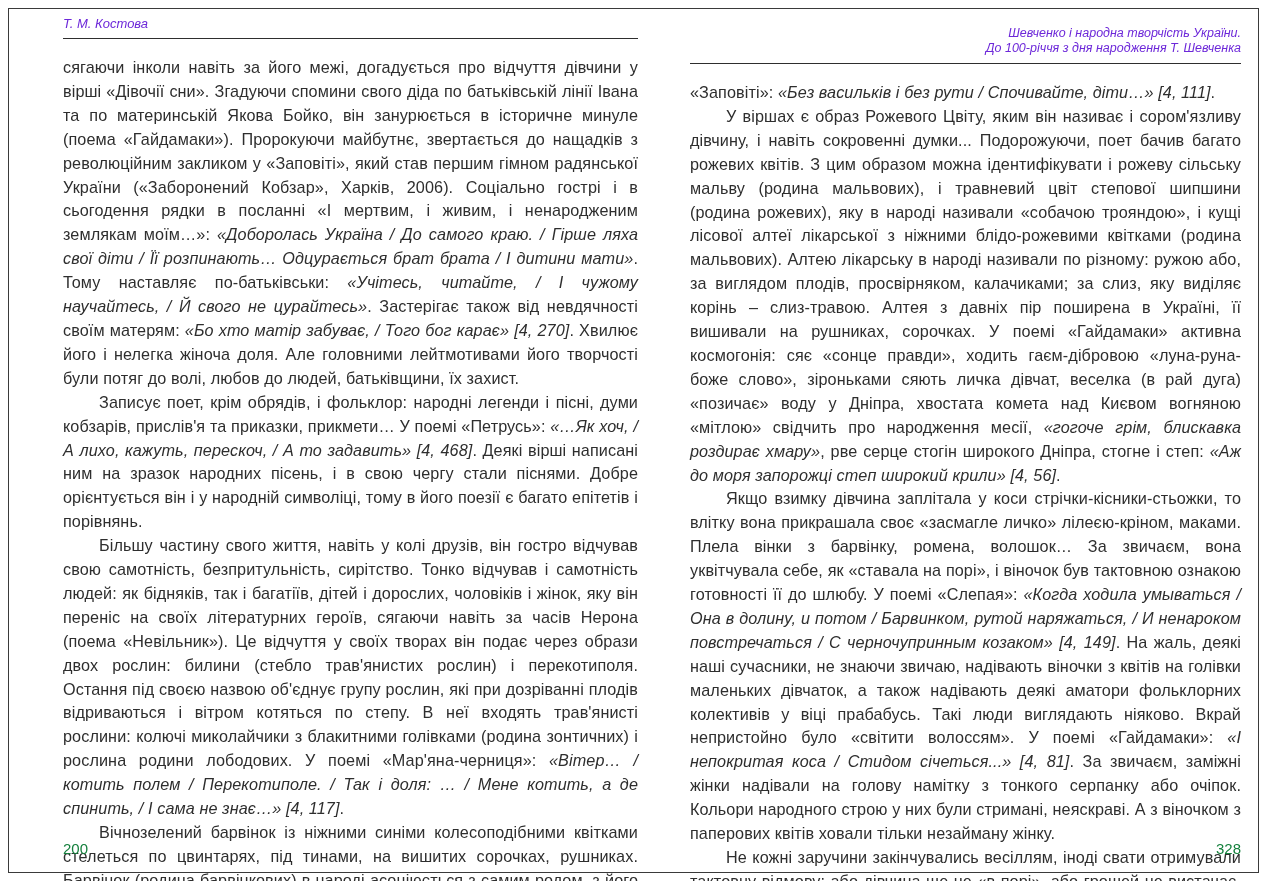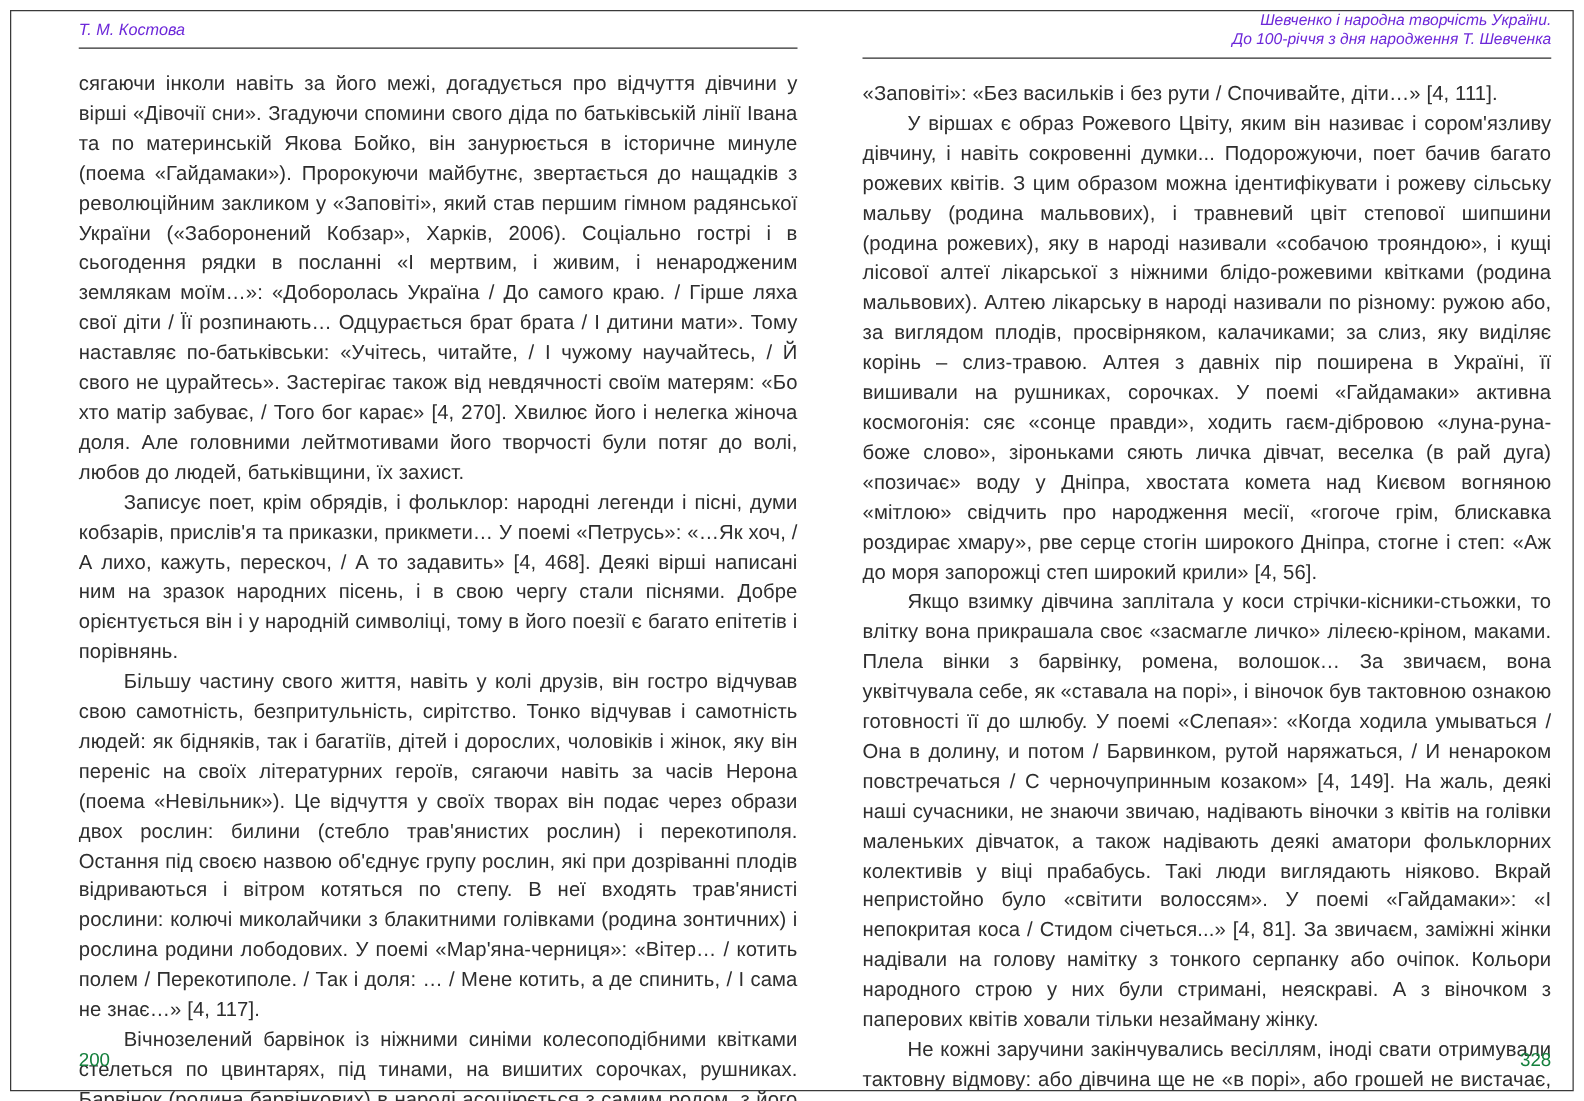--- a/index.html
+++ b/index.html
@@ -39,37 +39,37 @@
     line-height: 15px;
     color: #6d28d9;
     border-bottom: 1.6px solid #2e2e2e;
     padding-bottom: 7px;
   }
   .page-left .running-head {
     padding-top: 16px;
     text-align: left;
   }
   .page-right .running-head {
-    padding-top: 9px;
+    padding-top: 26px;
     text-align: right;
     font-size: 12.5px;
   }
   .body-text {
     margin-top: 17px;
     font-size: 16.2px;
     line-height: 23.9px;
     text-align: justify;
     letter-spacing: 0.1px;
   }
   .para {
     margin: 0;
     padding: 0;
   }
   .para.indent { text-indent: 36px; }
-  .it { }
+  .it { font-style: italic; }
   .page-number {
     position: absolute;
     bottom: 24px;
     font-size: 15px;
     color: #15803d;
   }
   .page-left .page-number  { left: 0; }
   .page-right .page-number { right: 0; }
 </style>
 </head>

